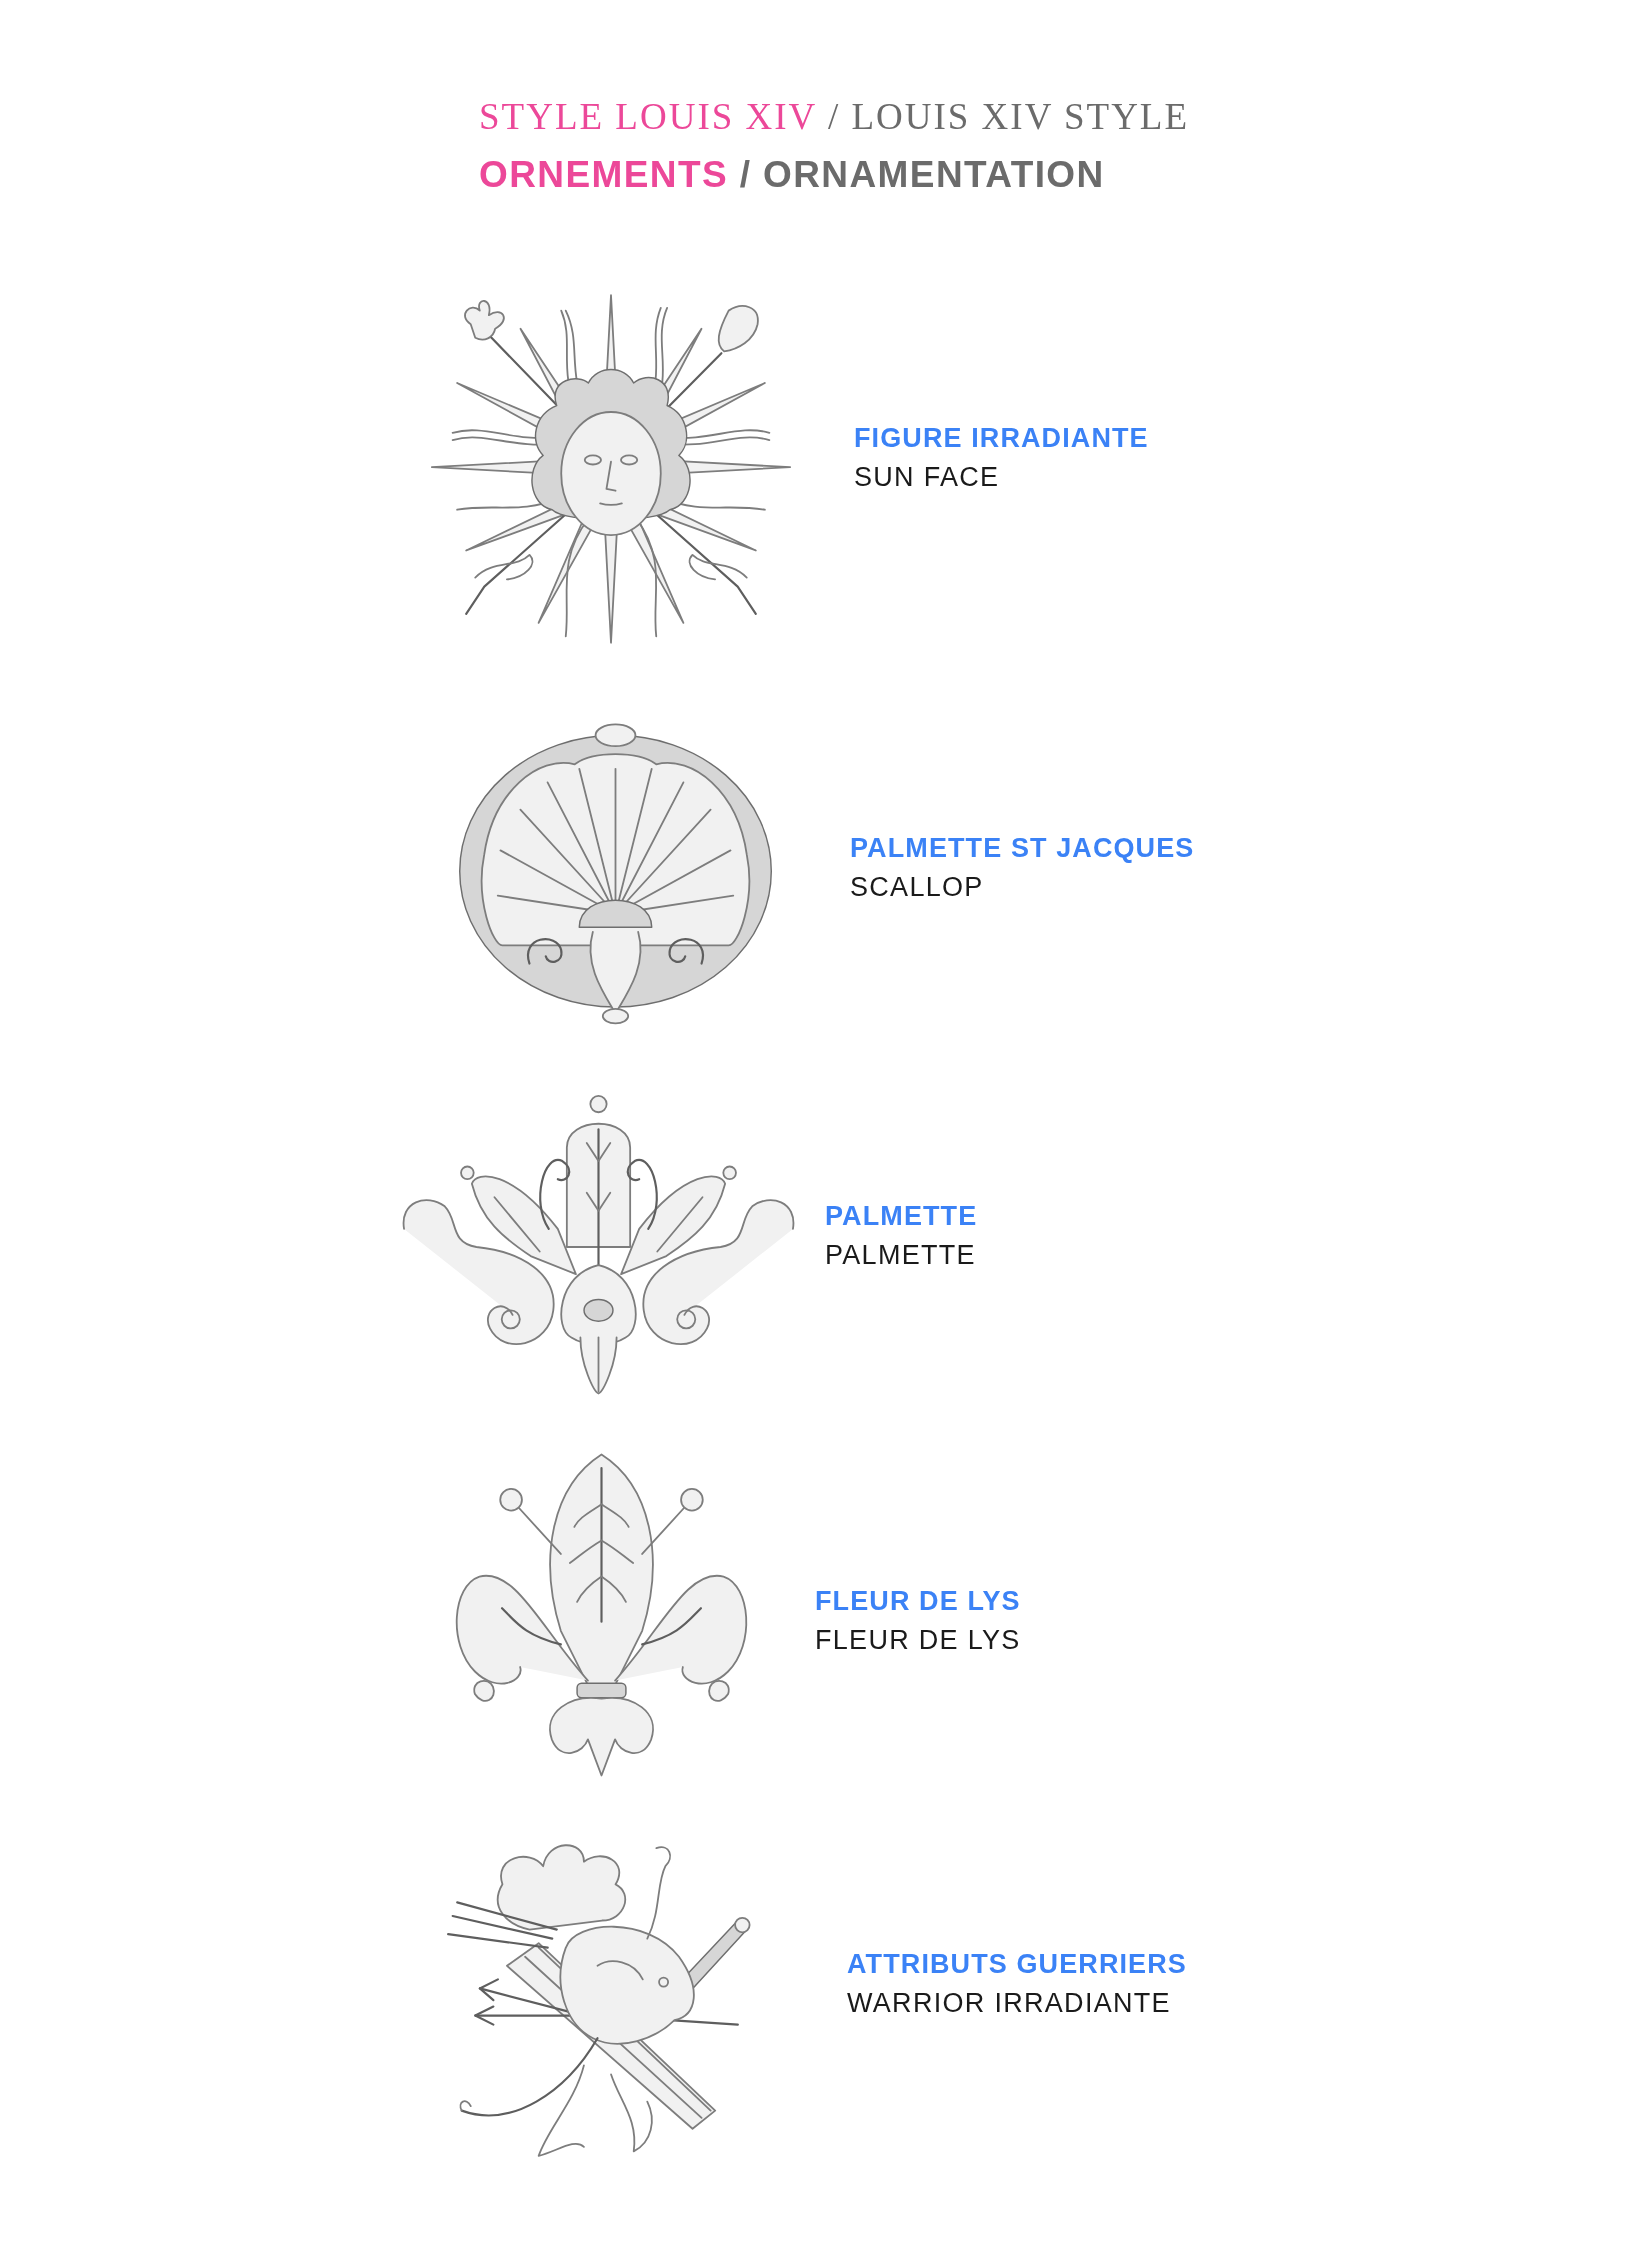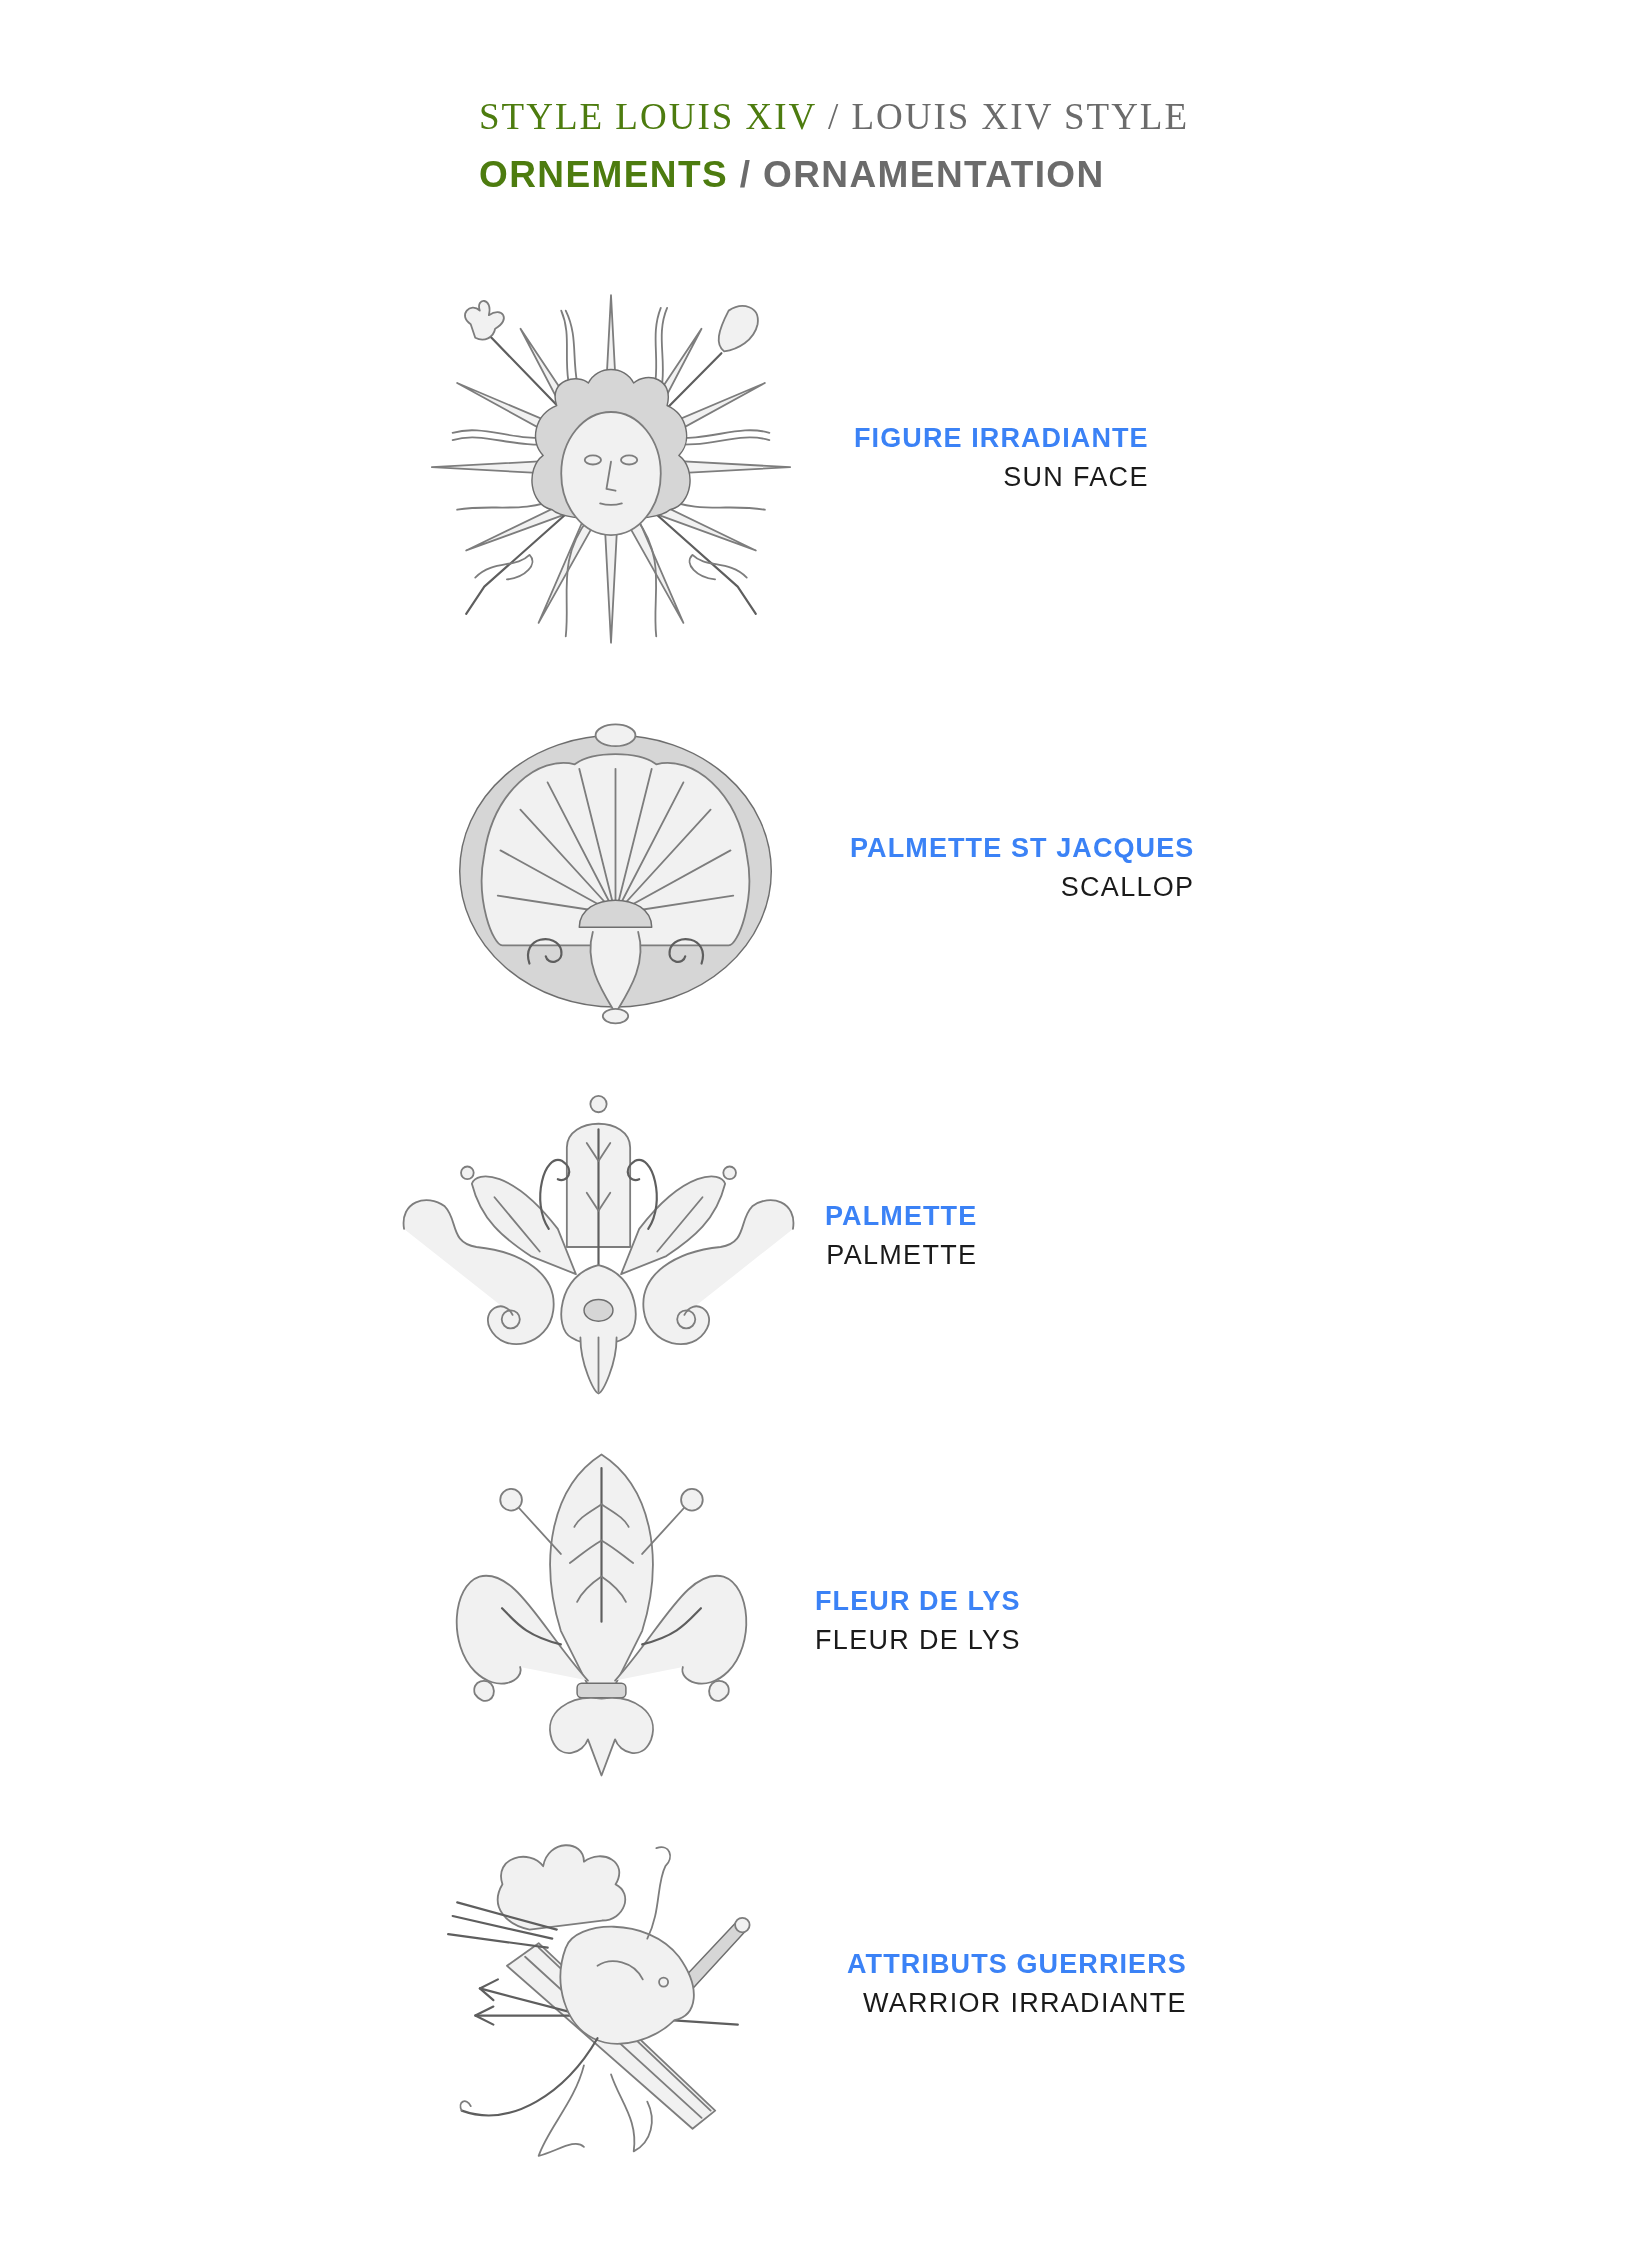--- a/index.html
+++ b/index.html
@@ -29,21 +29,21 @@
       letter-spacing: 2px;
       font-weight: 400;
     }
     .title-2 {
       top: 156px;
       font-family: "Liberation Sans", "DejaVu Sans", sans-serif;
       font-size: 37px;
       font-weight: 700;
       letter-spacing: 1.4px;
     }
-    .dark { color: #4d7c0f; }
+    .dark { color: #ec4899; }
     .gray { color: #6b6b6b; }
 
     .ornament {
       position: absolute;
       display: block;
     }
     .ornament svg {
       width: 100%;
       height: 100%;
       display: block;
@@ -60,21 +60,20 @@
       letter-spacing: 1.1px;
       color: #3b82f6;
     }
     .label .en {
       display: block;
       margin-top: 11.8px;
       font-weight: 400;
       font-size: 27px;
       letter-spacing: 1.3px;
       color: #1a1a1a;
-      text-align: right;
     }
     .stroke { fill: none; stroke: #7d7d7d; stroke-width: 2; stroke-linecap: round; stroke-linejoin: round; }
     .stroke-dark { fill: none; stroke: #5e5e5e; stroke-width: 2.4; stroke-linecap: round; stroke-linejoin: round; }
     .fill-light { fill: #f1f1f1; stroke: #7d7d7d; stroke-width: 2; }
     .fill-mid { fill: #d6d6d6; stroke: #6e6e6e; stroke-width: 1.6; }
   </style>
 </head>
 <body>
 
 <div class="title-line title-1">

